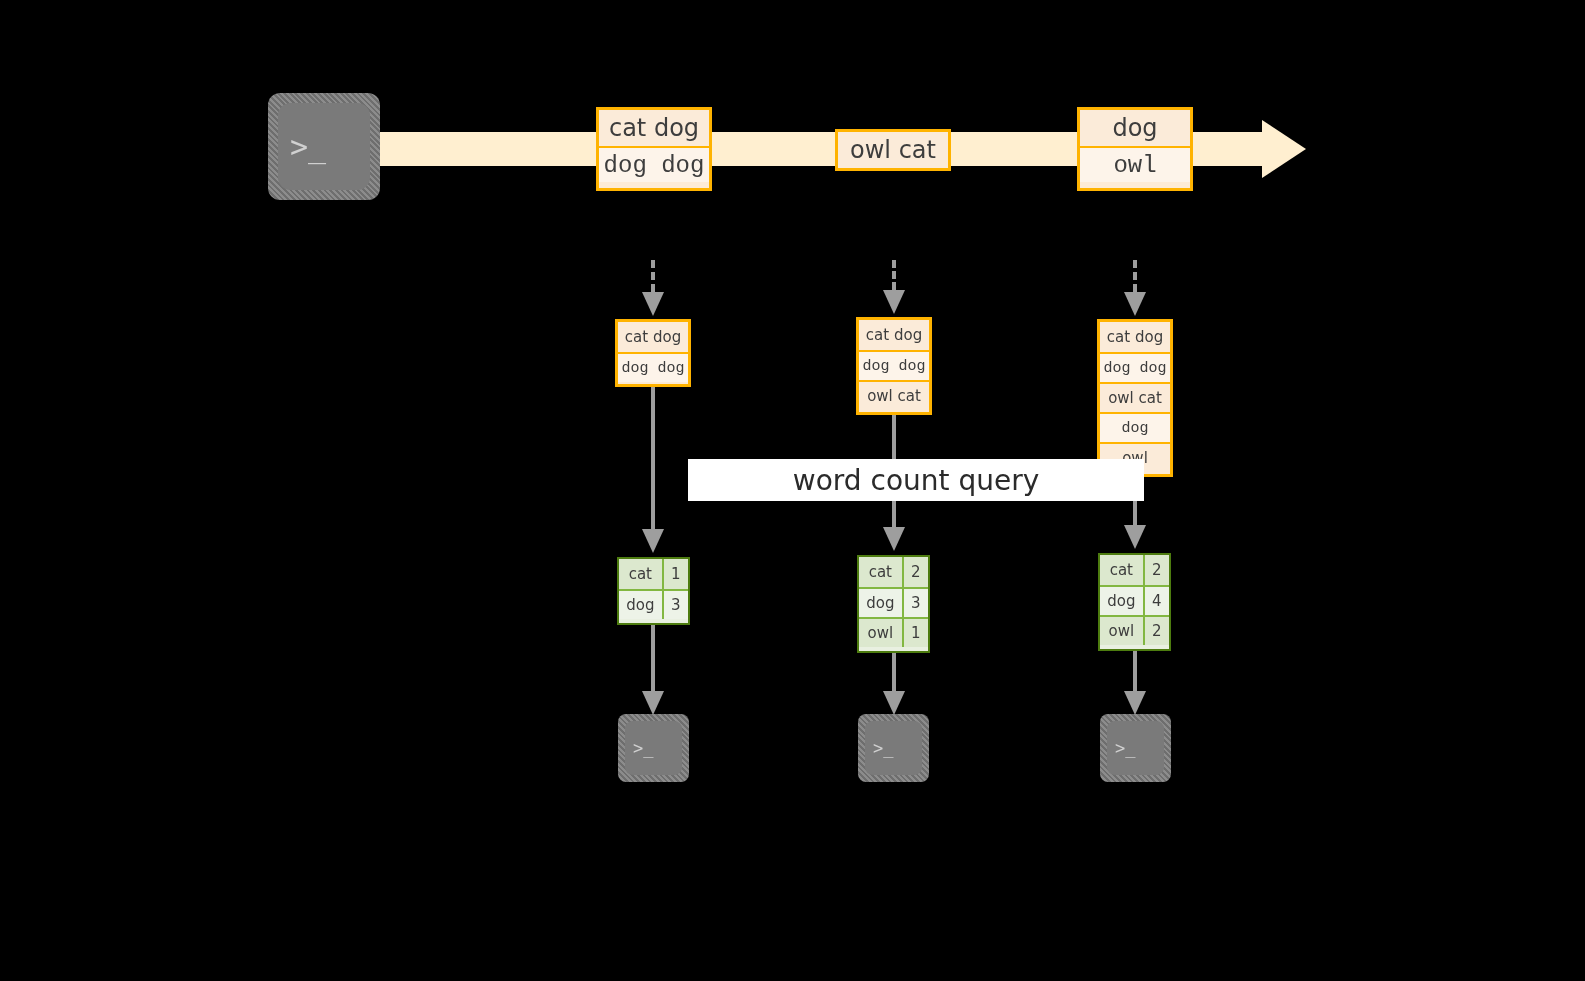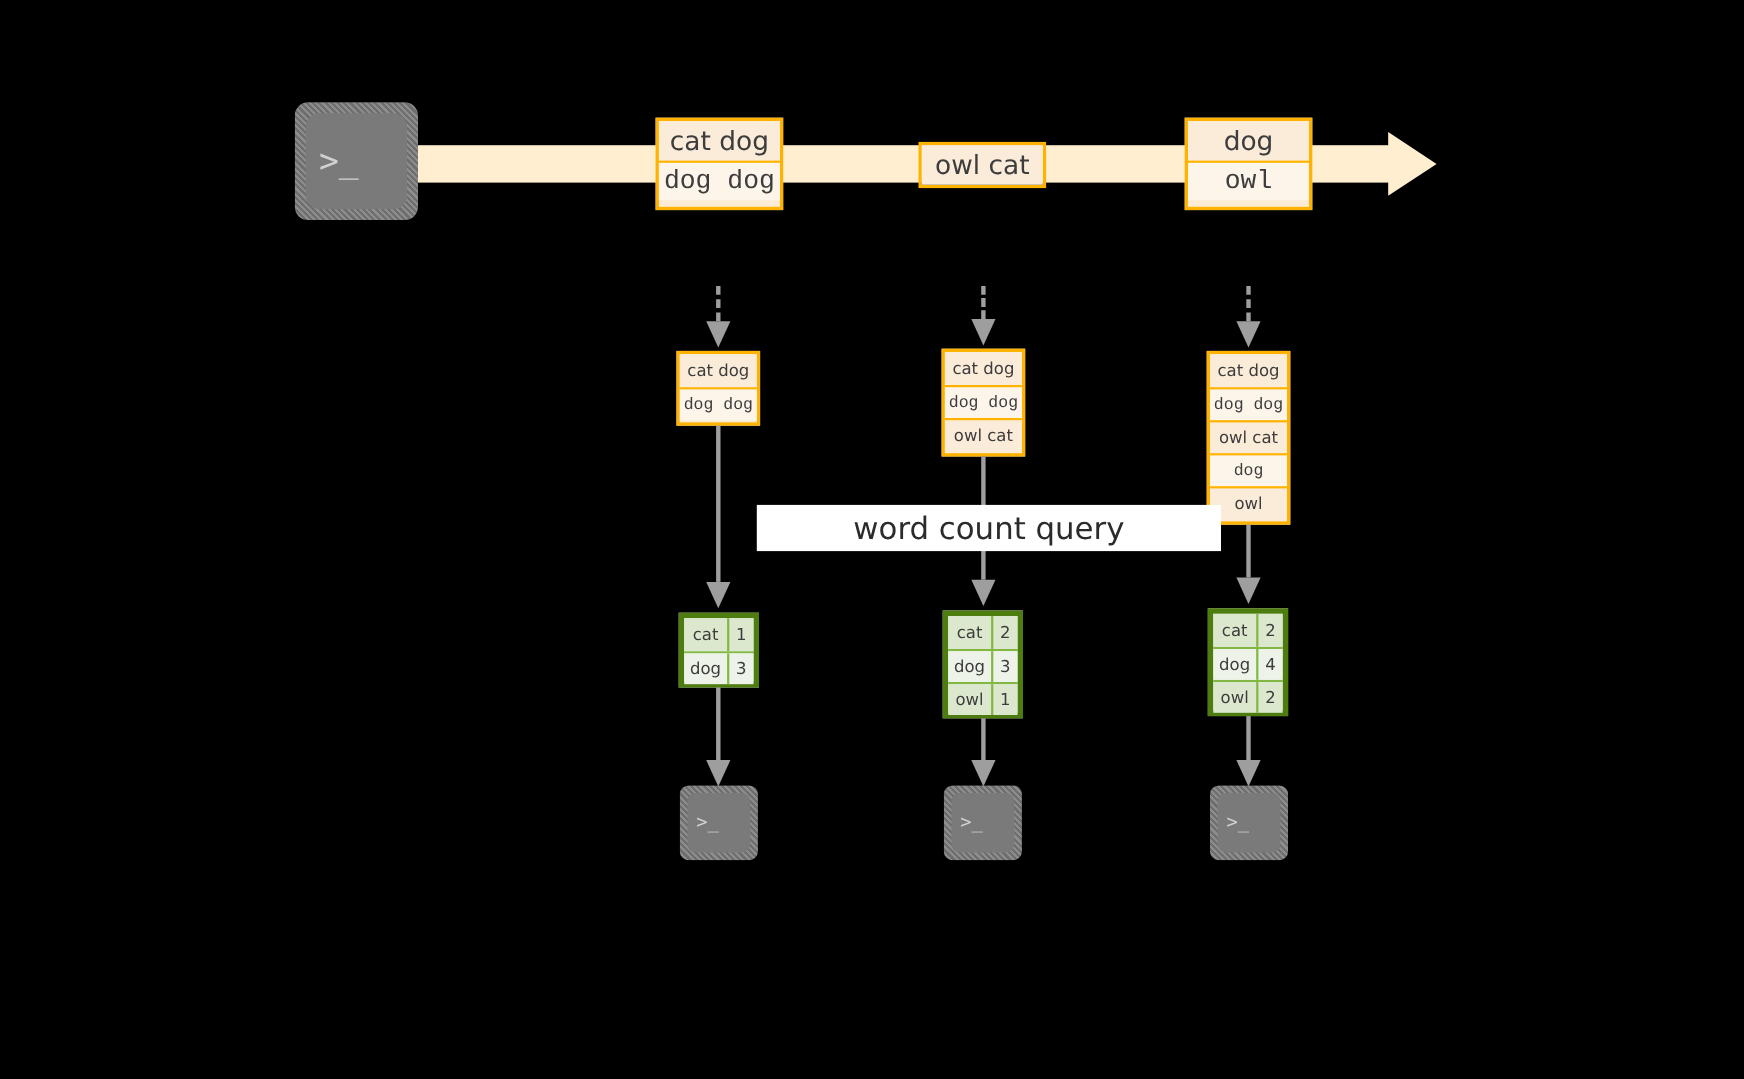--- a/index.html
+++ b/index.html
@@ -87,21 +87,21 @@
   .obox .row + .row { border-top: 2px solid #FFB300; }
 
   .obox-big .row { height: 36px; font-size: 24px; }
   .obox-single .row { height: 36px; font-size: 24px; }
   .obox-small .row { height: 30px; font-size: 15px; }
 
   
   .gbox {
     position: absolute;
     box-sizing: border-box;
-    border: 5px solid #4d7c0f;
+    border: 2px solid #4d7c0f;
     background: #E9F0E1;
   }
   .gbox .grow {
     display: flex;
     height: 30px;
     box-sizing: border-box;
   }
   .gbox .grow + .grow { border-top: 2px solid #82B741; }
   .gbox .gcell {
     box-sizing: border-box;
@@ -275,17 +275,17 @@
 
   <div class="vline" style="left:1133px; top:651px; height:40px;"></div>
   <div class="vhead" style="left:1124px; top:691px;"></div>
 
   <div class="terminal terminal-small" style="left:1100px; top:714px; width:71px; height:68px;">
     <div class="inner">
       <span class="prompt">&gt;_</span>
     </div>
   </div>
 
-  <div class="query-label" style="left:688px; top:459px; width:422px; height:42px;">
+  <div class="query-label" style="left:688px; top:459px; width:456px; height:42px;">
     <span>word count query</span>
   </div>
 
 </div>
 
 </body></html>

